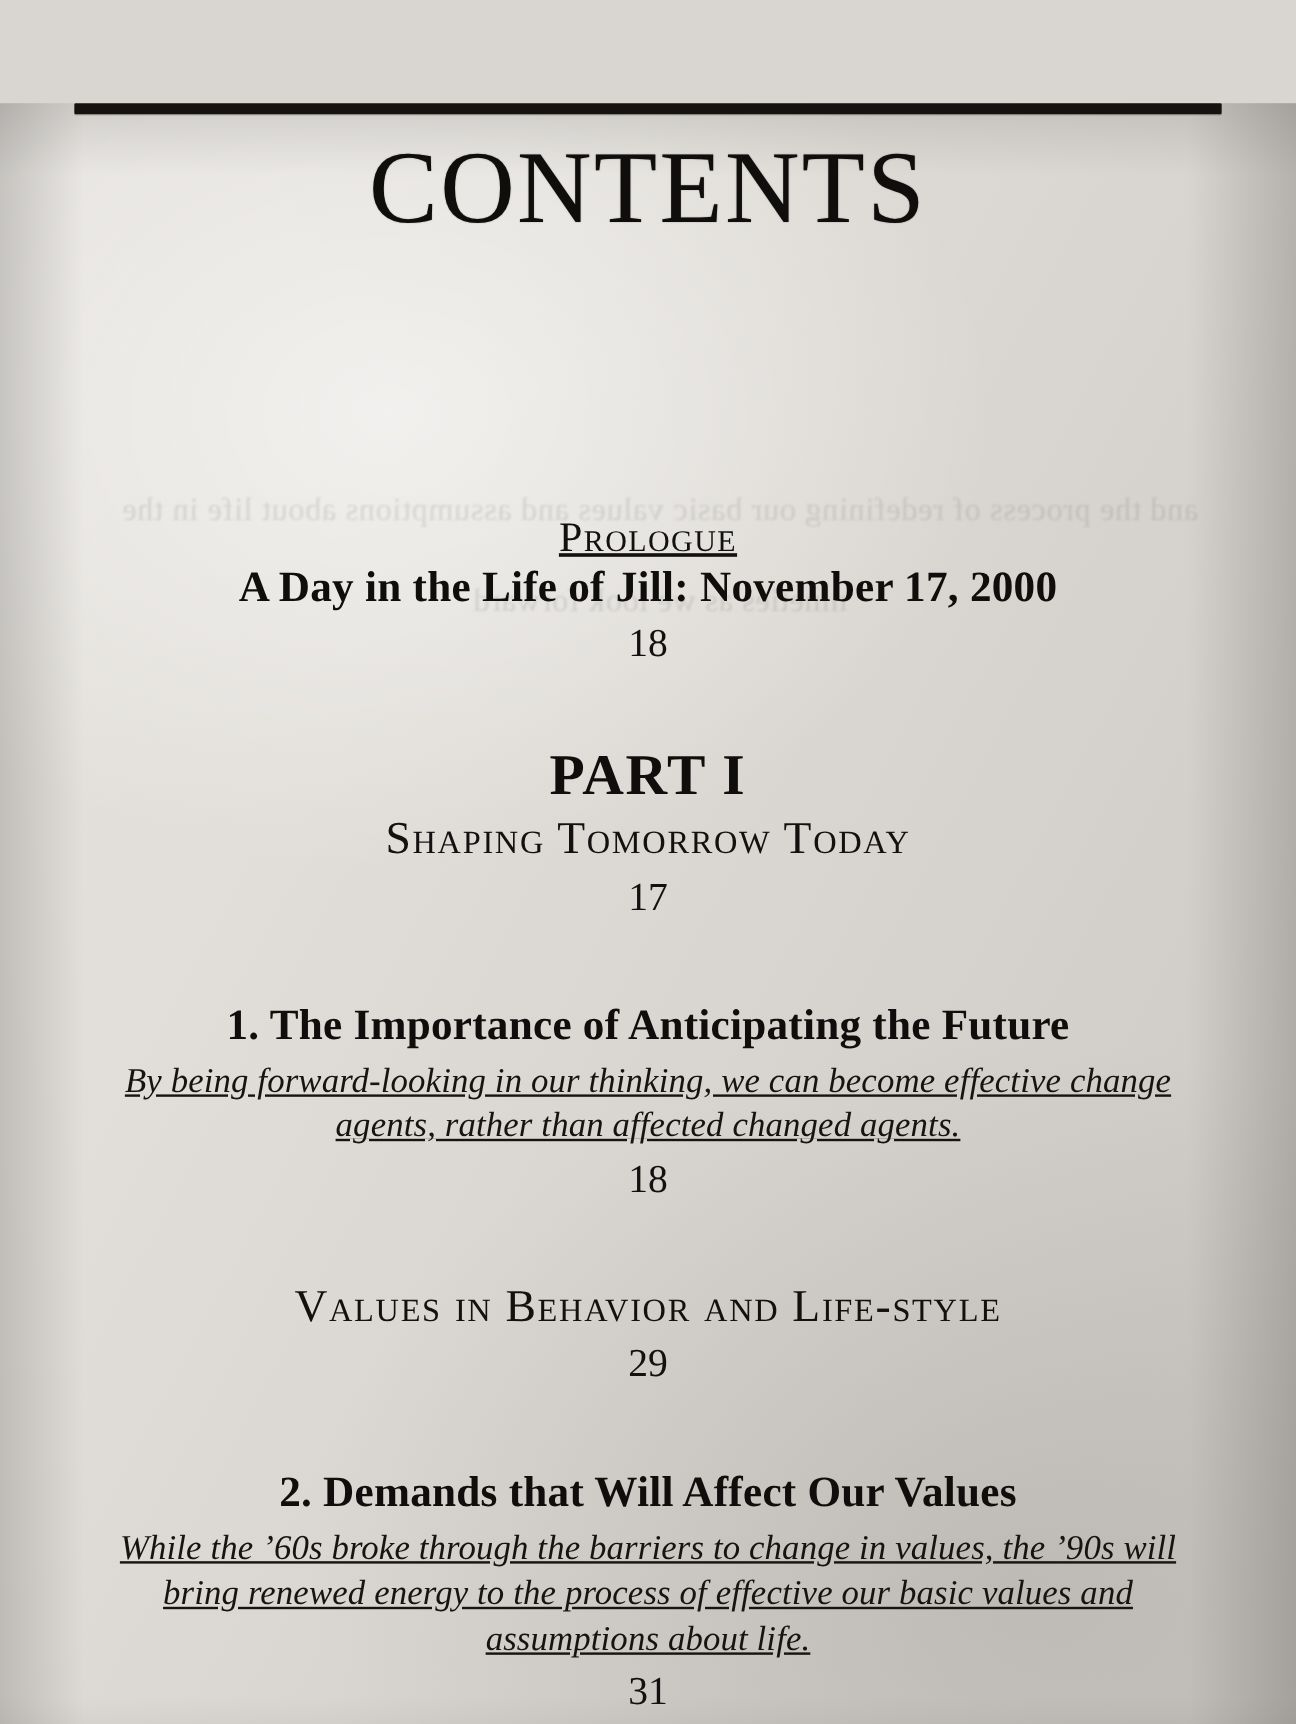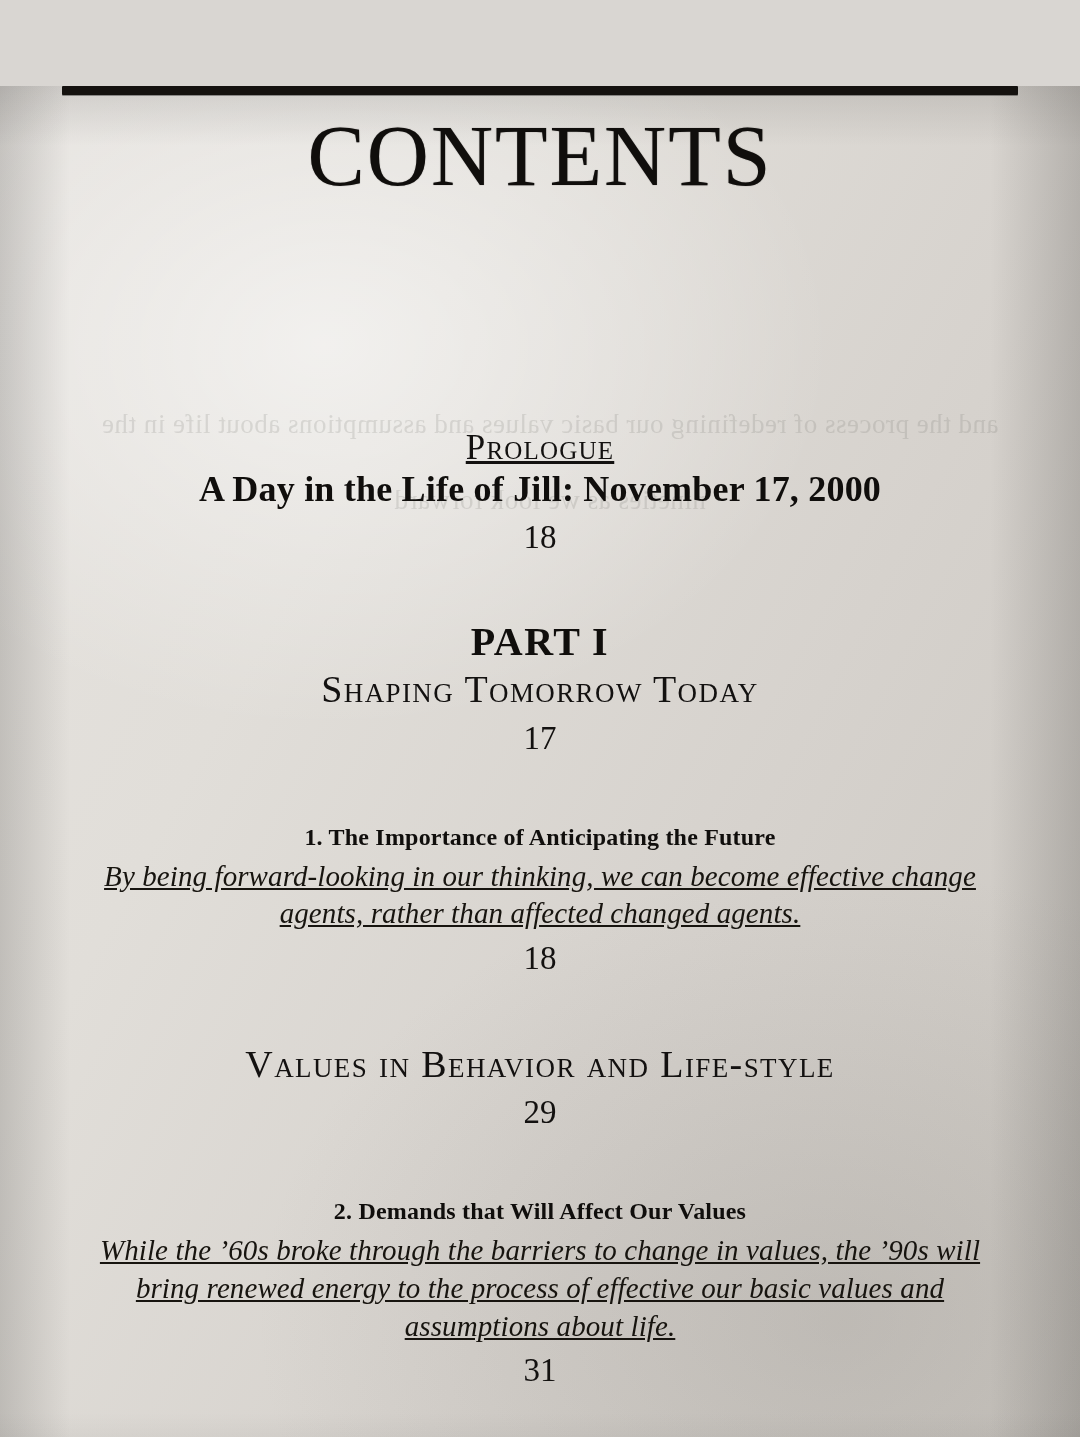--- a/index.html
+++ b/index.html
@@ -99,37 +99,37 @@
   }
   .smallcaps-lg {
     font-variant: small-caps;
     font-size: 38px;
     letter-spacing: 1.4px;
     line-height: 1.2;
     color: #131110;
   }
 
   .partnum {
-    font-size: 40px;
+    font-size: 48px;
     font-weight: bold;
     letter-spacing: 1.5px;
     line-height: 1.25;
     color: #100e0c;
   }
 
   .booktitle {
     font-size: 36px;
     font-weight: bold;
     line-height: 1.22;
     color: #100e0c;
     letter-spacing: 0.2px;
   }
 
   .chapter {
-    font-size: 24px;
+    font-size: 36px;
     font-weight: bold;
     line-height: 1.25;
     color: #100e0c;
     letter-spacing: 0.2px;
   }
 
   .desc {
     font-style: italic;
     font-size: 29px;
     line-height: 1.30;

